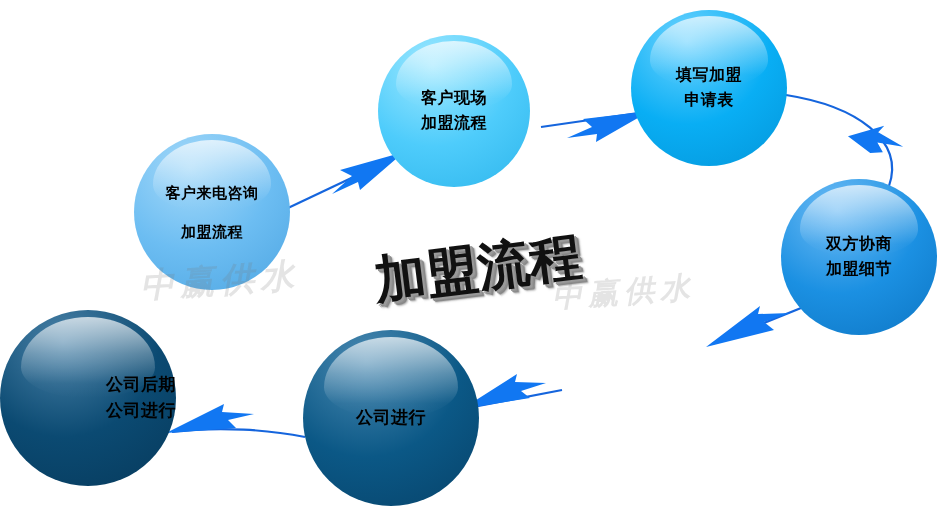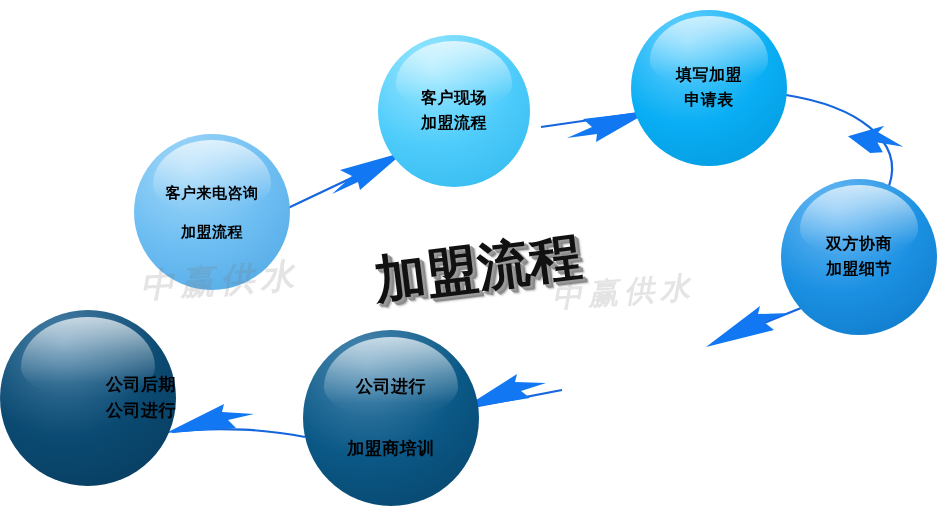--- a/index.html
+++ b/index.html
@@ -154,21 +154,20 @@
     <span class="gloss"></span>
     <span class="line">双方协商</span>
     <span class="line">加盟细节</span>
   </div>
 
 
   <div class="node" style="left:303px; top:330px; width:176px; height:176px; font-size:17px;
               background: radial-gradient(circle at 36% 18%, #4b8ab2 0%, #0B5886 52%, #07436A 100%); gap: 36px;">
     <span class="gloss"></span>
     <span class="line">公司进行</span>
-    <span class="line">加盟商培训</span>
   </div>
 
   <div class="node" style="left:0px; top:310px; width:176px; height:176px; font-size:17px;
               background: radial-gradient(circle at 36% 18%, #4a82a8 0%, #0B4A72 52%, #073A5C 100%); align-items: flex-end;">
     <span class="gloss"></span>
     <span class="line">公司后期</span>
     <span class="line">公司进行</span>
   </div>
 
   <div id="title" style="left:374px; top:234px; font-size:52px;">加盟流程</div>

